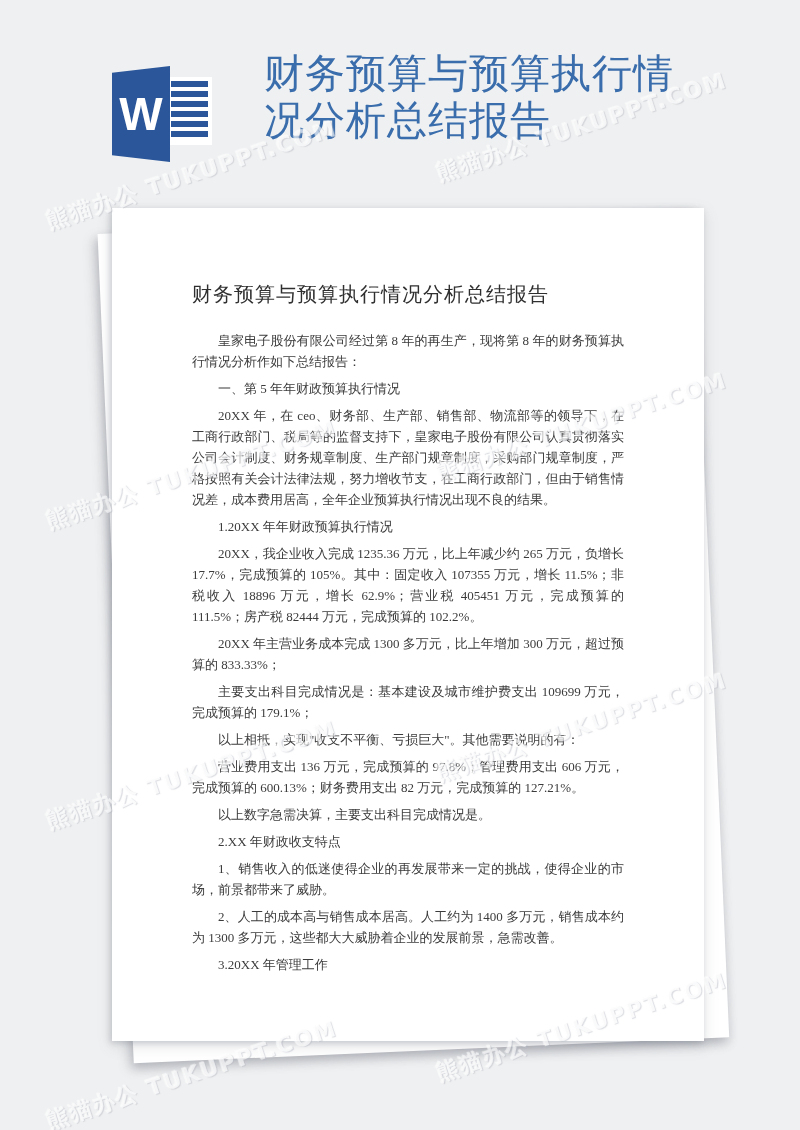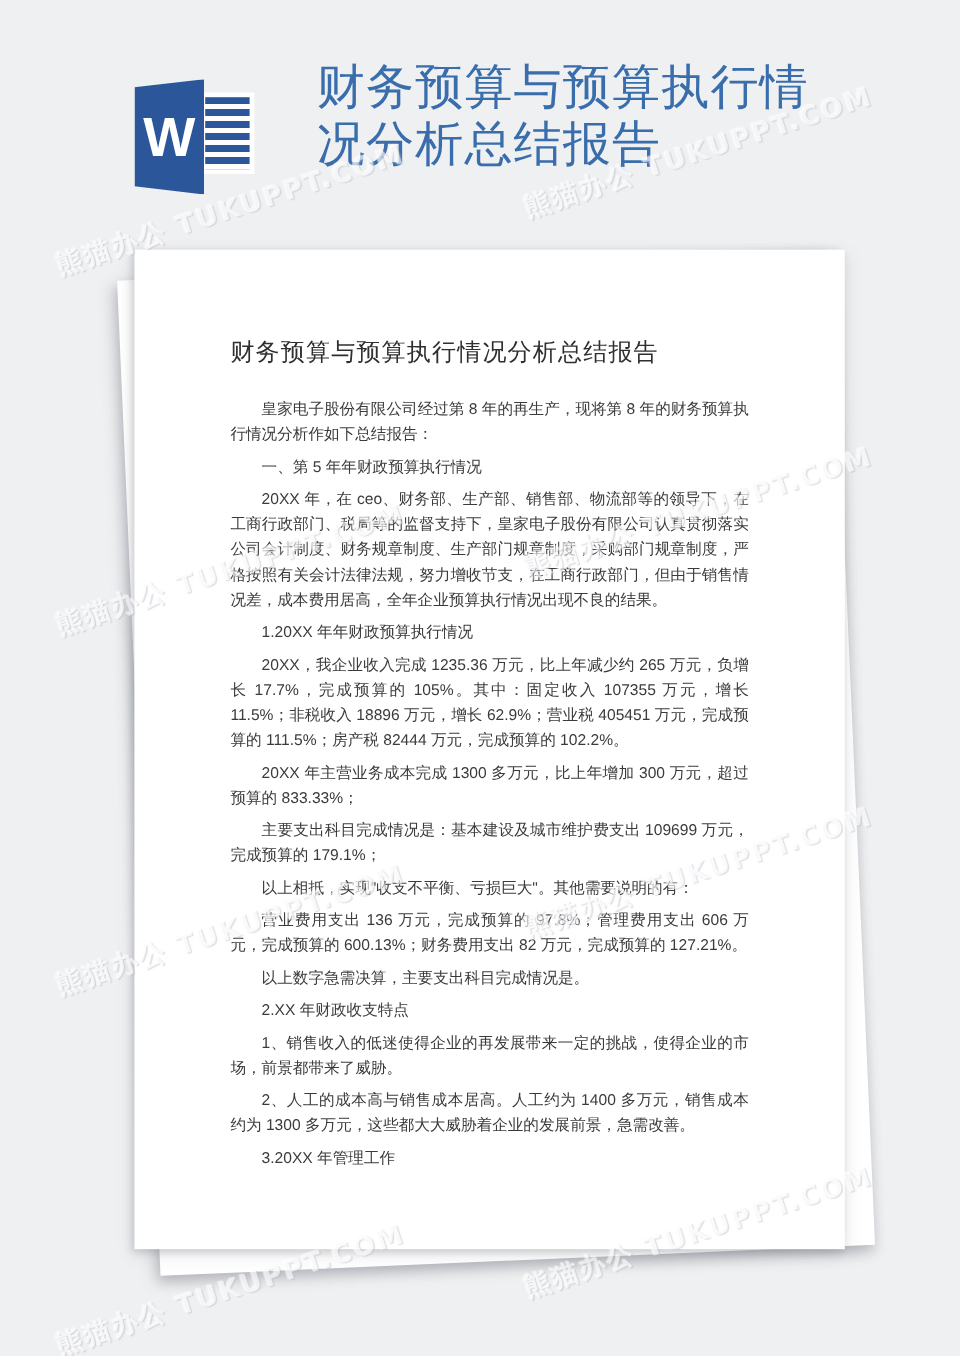--- a/index.html
+++ b/index.html
@@ -65,21 +65,21 @@
     font-size:20px; line-height:28px; font-weight:400; letter-spacing:1px;
     color:#2f2f2f;
     font-family:"Liberation Serif", "DejaVu Serif", serif;
   }
   .doc-body p {
     margin:0 0 6px 0;
     font-size:13px; line-height:21px;
     color:#3b3b3b;
     text-indent:2em;
     text-align:justify;
-    font-family:Liberation Sans, sans-serif;
+    font-family:Liberation Serif, serif;
   }
 
   
   .watermark-layer { position:absolute; left:0; top:0; width:800px; height:1130px; z-index:5; pointer-events:none; }
   .watermark {
     position:absolute;
     transform: rotate(-18deg);
     font-family:"DejaVu Sans", sans-serif;
     font-weight:bold;
     font-size:22px;

